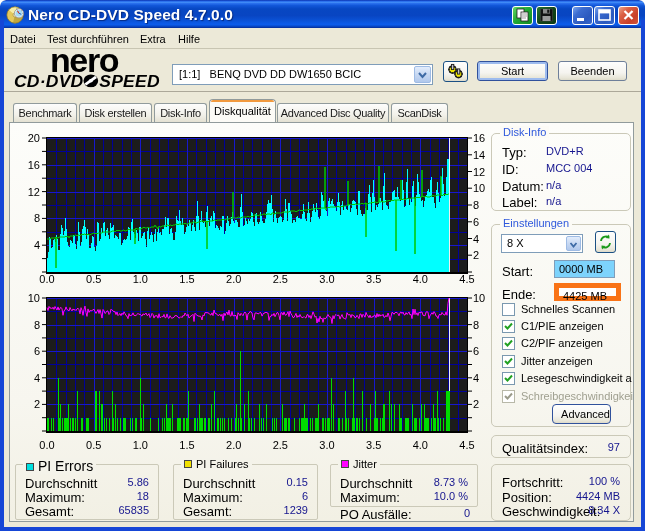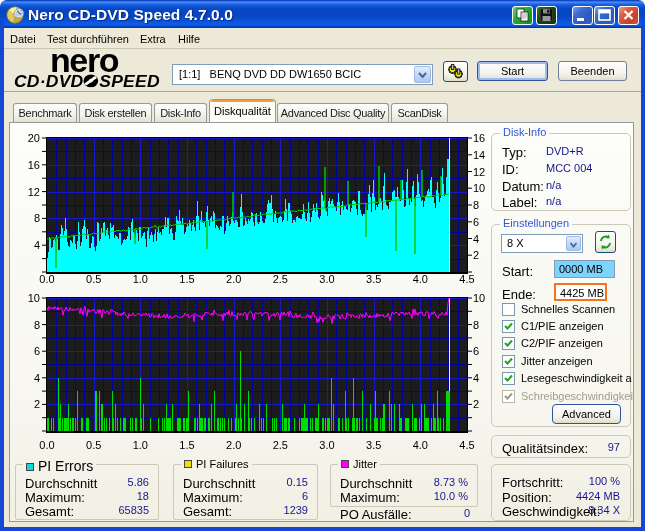--- a/index.html
+++ b/index.html
@@ -42,21 +42,21 @@
 #tab-active .or { position:absolute; left:1px; top:0px; right:1px; height:2px; background:#F29A3E; border-radius:4px 4px 0 0; }
 #tab-active div.t { margin-top:5px; }
 
 .grp { position:absolute; border:1px solid #CBC9B8; border-radius:5px; }
 .row { position:absolute; font-size:13px; color:#000; white-space:nowrap; }
 .val { position:absolute; font-size:11px; color:#15158E; white-space:nowrap; }
 .valr { position:absolute; font-size:11px; color:#15158E; text-align:right; white-space:nowrap; }
 .cb { position:absolute; width:13px; height:13px; background:#fff; border:1px solid #7A98AF; }
 .cb svg { position:absolute; left:0; top:0; }
 .cbl { position:absolute; font-size:11px; max-width:112px; overflow:hidden; white-space:nowrap; }
-#adv { left:552px; top:404px; width:69px; height:20px; line-height:18px; border-color:#30519C; border-radius:4px; }
+#adv { left:552px; top:404px; width:59px; height:20px; line-height:18px; border-color:#30519C; border-radius:4px;text-align:right; }
 </style></head><body>
 <div id="win">
   <div class="bord" style="left:0;top:20px;width:4px;height:511px"></div>
   <div class="bord" style="left:641px;top:20px;width:4px;height:511px"></div>
   <div class="bord" style="left:0;top:527px;width:645px;height:4px"></div>
   <div id="title" class="abs">
     <svg class="abs" style="left:6px;top:5px" width="19" height="19" viewBox="0 0 19 19">
       <circle cx="9" cy="10" r="8.2" fill="#E3C95E"></circle>
       <path d="M3 5 A8.2 8.2 0 0 1 12 2.3 L9 10 Z" fill="#F6EDA8"></path>
       <path d="M16.5 13 A8.2 8.2 0 0 1 7 17.9 L9 10 Z" fill="#C0A73E"></path>
@@ -233,21 +233,21 @@
 <path d="M5 9 A5 5 0 0 1 13 5.5" fill="none" stroke="#1A9A1A" stroke-width="1.8"></path>
 <path d="M13 2.5 L13.5 6.5 L9.5 6" fill="#1A9A1A"></path>
 <path d="M14 11 A5 5 0 0 1 6 14.5" fill="none" stroke="#1A9A1A" stroke-width="1.8"></path>
 <path d="M6 17.5 L5.5 13.5 L9.5 14" fill="#1A9A1A"></path>
       </svg></div>
     <div class="row" style="left:502px;top:264px">Start:</div>
     <div class="abs" style="left:554px;top:260px;width:61px;height:18px;background:#7dd3fc;border:1px solid #7F9DB9">
       <span style="position:absolute;left:4px;top:2px;font-size:11px">0000 MB</span>
     </div>
     <div class="row" style="left:502px;top:287px">Ende:</div>
-    <div class="abs" style="left:554px;top:283px;width:53px;height:18px;background:#fff;border:2px solid #f97316">
+    <div class="abs" style="left:554px;top:283px;width:67px;height:18px;background:#fff;border:5px solid #f97316">
       <span style="position:absolute;left:4px;top:2px;font-size:11px">4425 MB</span>
     </div>
     <div class="cb" style="left:502px;top:303px;border-color:#7A98AF"></div>
     <div class="cbl" style="left:521px;top:303px;color:#000">Schnelles Scannen</div>
     <div class="cb" style="left:502px;top:320px;border-color:#7A98AF">
       <svg width="11" height="11" viewBox="0 0 11 11">
         <path d="M2 5 L4.5 7.5 L9 2.5" fill="none" stroke="#21A121" stroke-width="2"></path>
       </svg>
     </div>
     <div class="cbl" style="left:521px;top:320px;color:#000">C1/PIE anzeigen</div>

